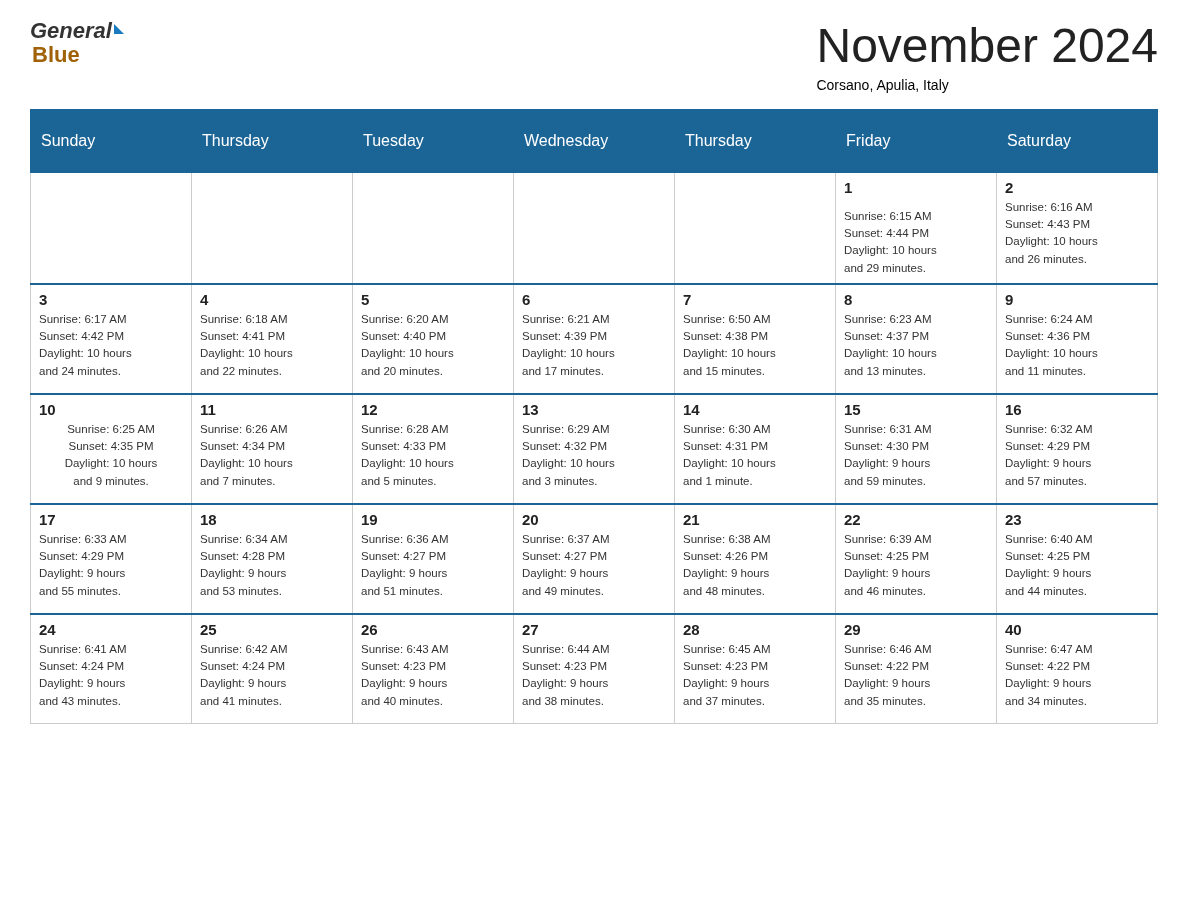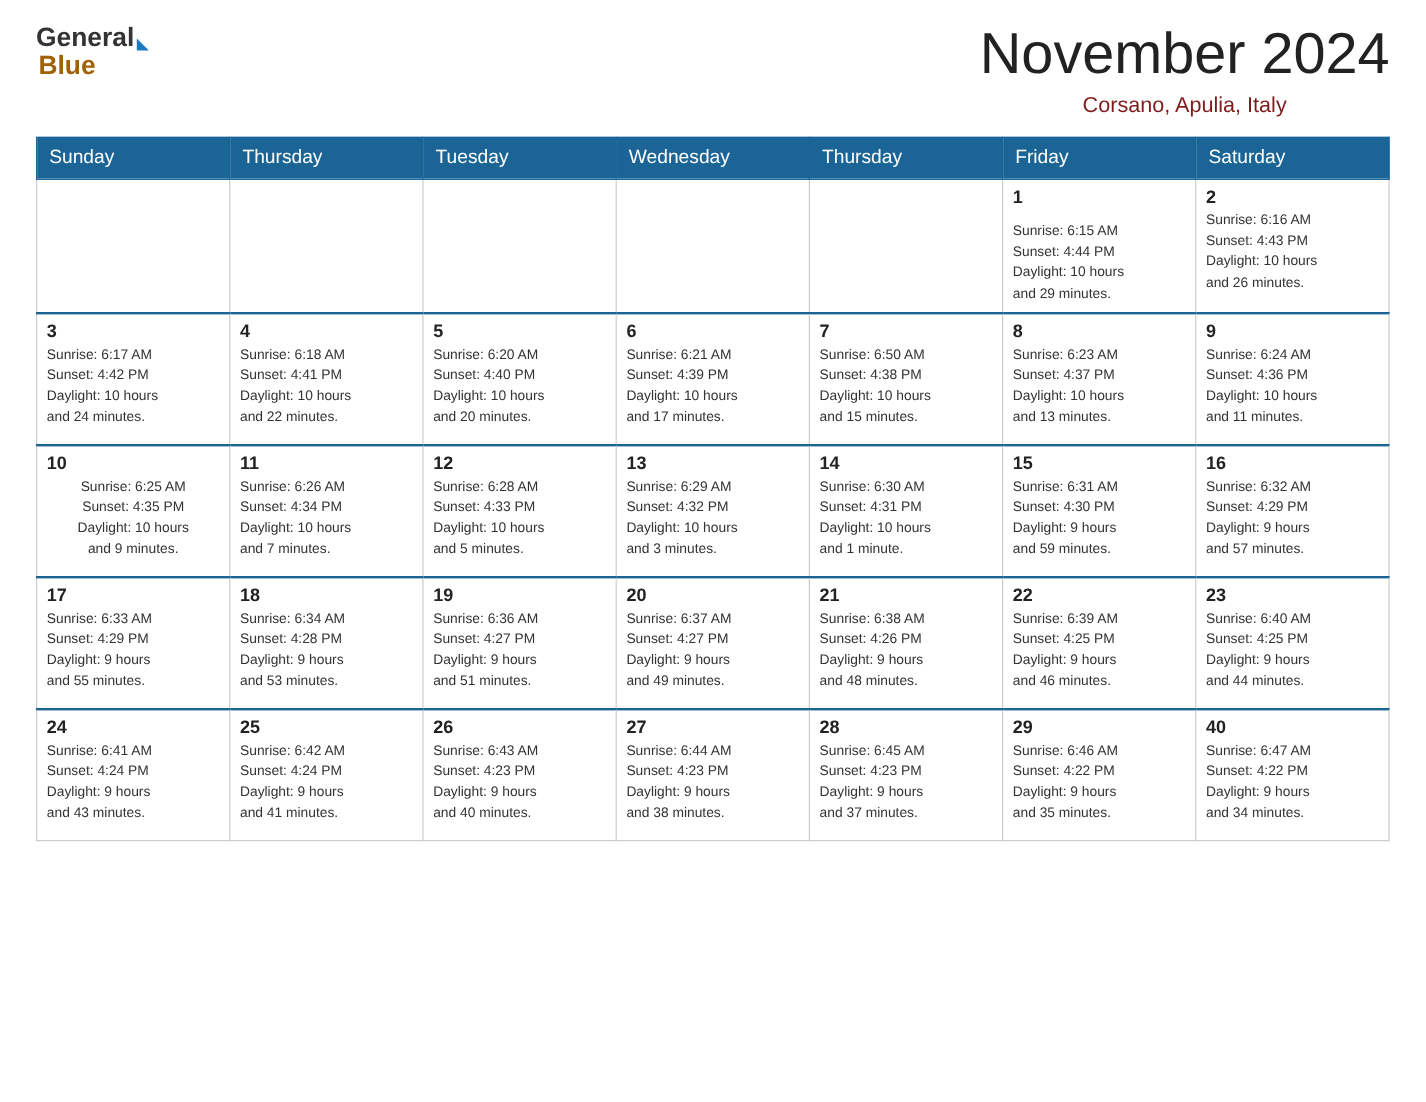--- a/index.html
+++ b/index.html
@@ -37,43 +37,43 @@
       margin-left: 2px;
       vertical-align: middle;
       margin-top: -4px;
     }
     .logo-bottom {
       color: #a16207;
       font-size: 22px;
       font-weight: bold;
     }
     .title-area {
-      text-align: center;
+      text-align: left;
     }
     .month-title {
       font-size: 48px;
       font-weight: normal;
       color: #222;
       line-height: 1.1;
     }
     .location-subtitle {
-      font-size: 18px;
-      color: #7f1d1d;
+      font-size: 14px;
+      color: #000000;
       margin-top: 4px;
     }
     .calendar-table {
       width: 100%;
       border-collapse: collapse;
       table-layout: fixed;
     }
     .calendar-table th {
       background-color: #1a6496;
       color: #fff;
       text-align: left;
-      padding: 8px 10px;
+      padding: 22px 10px;
       font-size: 16px;
       font-weight: normal;
       border: 1px solid #1a6496;
     }
     .calendar-table td {
       vertical-align: top;
       padding: 6px 8px;
       border: 1px solid #ccc;
       height: 110px;
       font-size: 12px;
@@ -98,21 +98,21 @@
     .row-divider td {
       border-top: 2px solid #1a6496;
     }
   </style>
 </head>
 <body>
 
 <div class="header-area">
   <div class="logo">
     <div>
-      <div style="display:flex; align-items:flex-end;">
+      <div style="display:flex; align-items:center;font-style:italic;">
         <span class="logo-text">General</span>
         <span class="logo-triangle"></span>
       </div>
       <div style="display:flex; align-items:center; margin-left: 2px;">
         <span class="logo-bottom">Blue</span>
       </div>
     </div>
   </div>
   <div class="title-area">
     <div class="month-title">November 2024</div>

